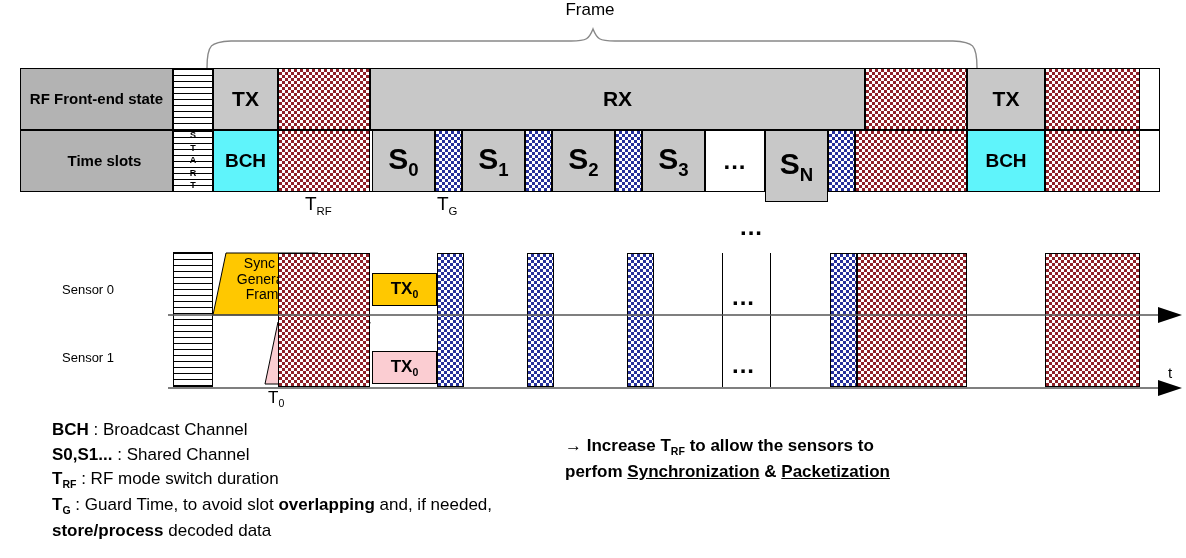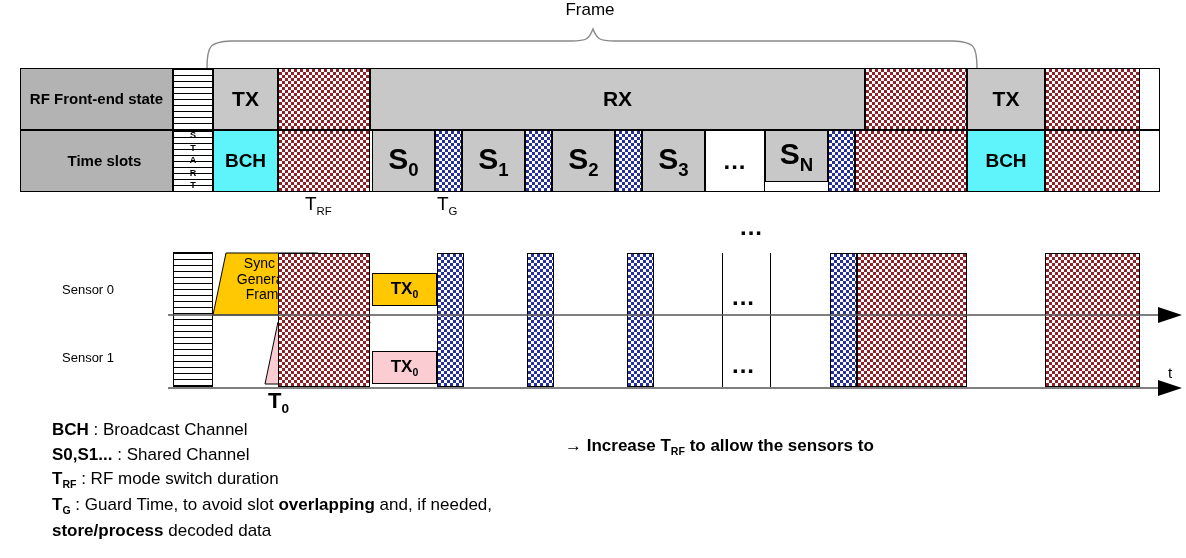--- a/index.html
+++ b/index.html
@@ -125,21 +125,21 @@
   </div>
   <div class="abs bluex bd" style="left:615px;top:130px;width:27px;height:62px;"></div>
 
   <div class="abs grey bd ctr" style="left:642px;top:130px;width:63px;height:62px;">
     <span class="big"><span>S</span><span class="sub">3</span></span>
   </div>
   <div class="abs white bd ctr" style="left:705px;top:130px;width:60px;height:62px;">
     <span class="dots">...</span>
   </div>
 
-  <div class="abs grey bd ctr" style="left:765px;top:130px;width:63px;height:52px;">
+  <div class="abs grey bd ctr" style="left:765px;top:130px;width:63px;height:72px;">
     <span class="big"><span>S</span><span class="sub">N</span></span>
   </div>
   <div class="abs bluex bd" style="left:828px;top:130px;width:27px;height:62px;"></div>
 
   <div class="abs redx bd" style="left:855px;top:130px;width:112px;height:62px;"></div>
   <div class="abs cyan bd ctr" style="left:967px;top:130px;width:78px;height:62px;">
     <span class="bch">BCH</span>
   </div>
   <div class="abs redx bd" style="left:1045px;top:130px;width:95px;height:62px;"></div>
 
@@ -200,32 +200,35 @@
   <svg class="abs" style="left:168px;top:305px;" width="1015" height="20">
     <line x1="0" y1="10" x2="990" y2="10" stroke="#555" stroke-width="1.6"></line>
     <polygon points="990,2 1014,10 990,18" fill="#000"></polygon>
   </svg>
   <svg class="abs" style="left:168px;top:378px;" width="1015" height="20">
     <line x1="0" y1="10" x2="990" y2="10" stroke="#555" stroke-width="1.6"></line>
     <polygon points="990,2 1014,10 990,18" fill="#000"></polygon>
   </svg>
   <div class="abs" style="left:1168px;top:364px;font-size:15px;">t</div>
 
-  <div class="abs" style="left:268px;top:388px;font-size:22px;font-weight:bold;">
+  <div class="abs" style="left:268px;top:388px;font-size:17px;font-weight:normal;">
     <span>T</span><span class="sub">0</span>
   </div>
 
   <div class="abs legend" style="left:52px;top:418px;width:500px;">
     <div><b>BCH</b><span> : Broadcast Channel</span></div>
     <div><b>S0,S1...</b><span> : Shared Channel</span></div>
     <div><b><span>T</span><span class="sub">RF</span></b><span> : RF mode switch duration</span></div>
     <div>
       <b><span>T</span><span class="sub">G</span></b><span> : Guard Time, to avoid slot </span><b>overlapping</b><span> and, if needed, </span><b>store/process</b><span> decoded data</span>
     </div>
   </div>
 
   <div class="abs note" style="left:565px;top:418px;width:470px;margin-top:16px;">
     <span>→</span>
     <span>Increase </span><span>T</span><span class="sub">RF</span><span> to allow the sensors to</span>
+    <div>
+      <span>perfom </span><u>Synchronization</u><span> &amp; </span><u>Packetization</u>
+    </div>
   </div>
 
 
 </div>
 
 </body></html>

